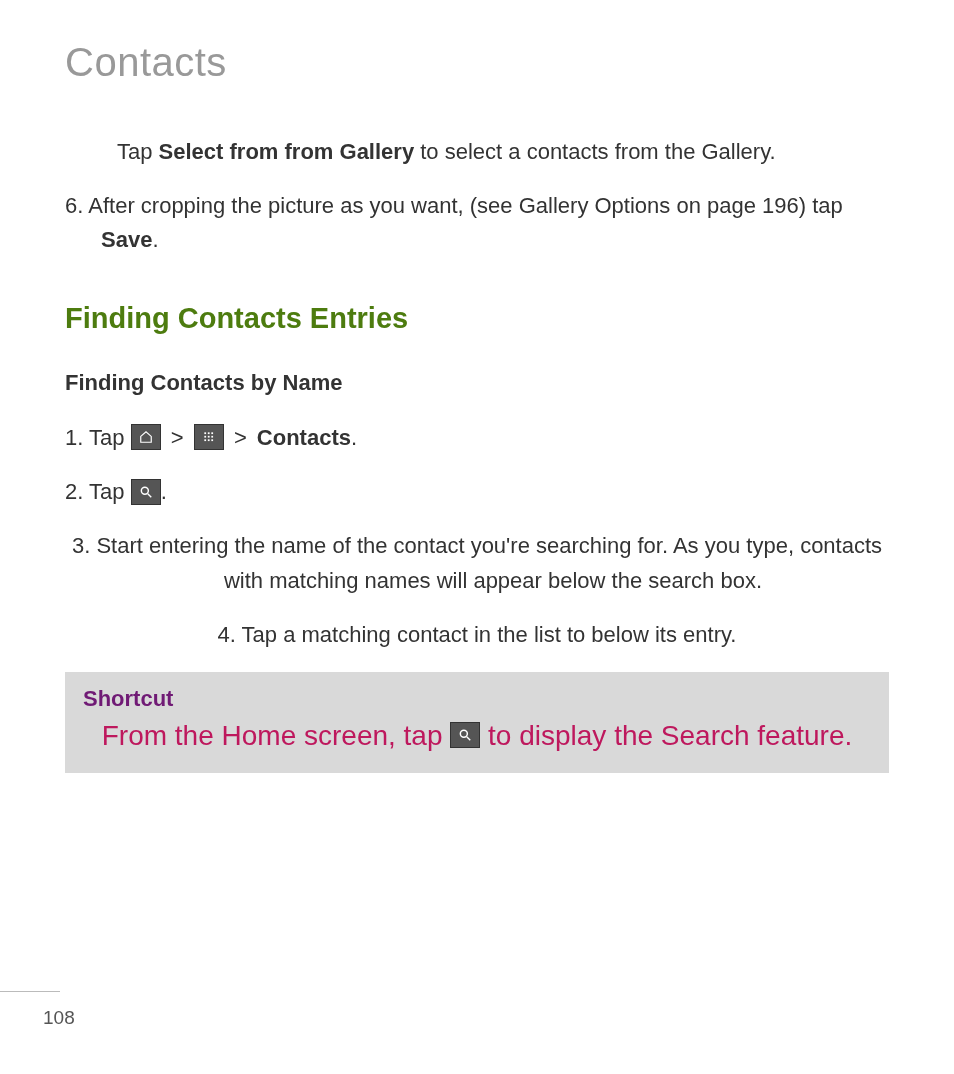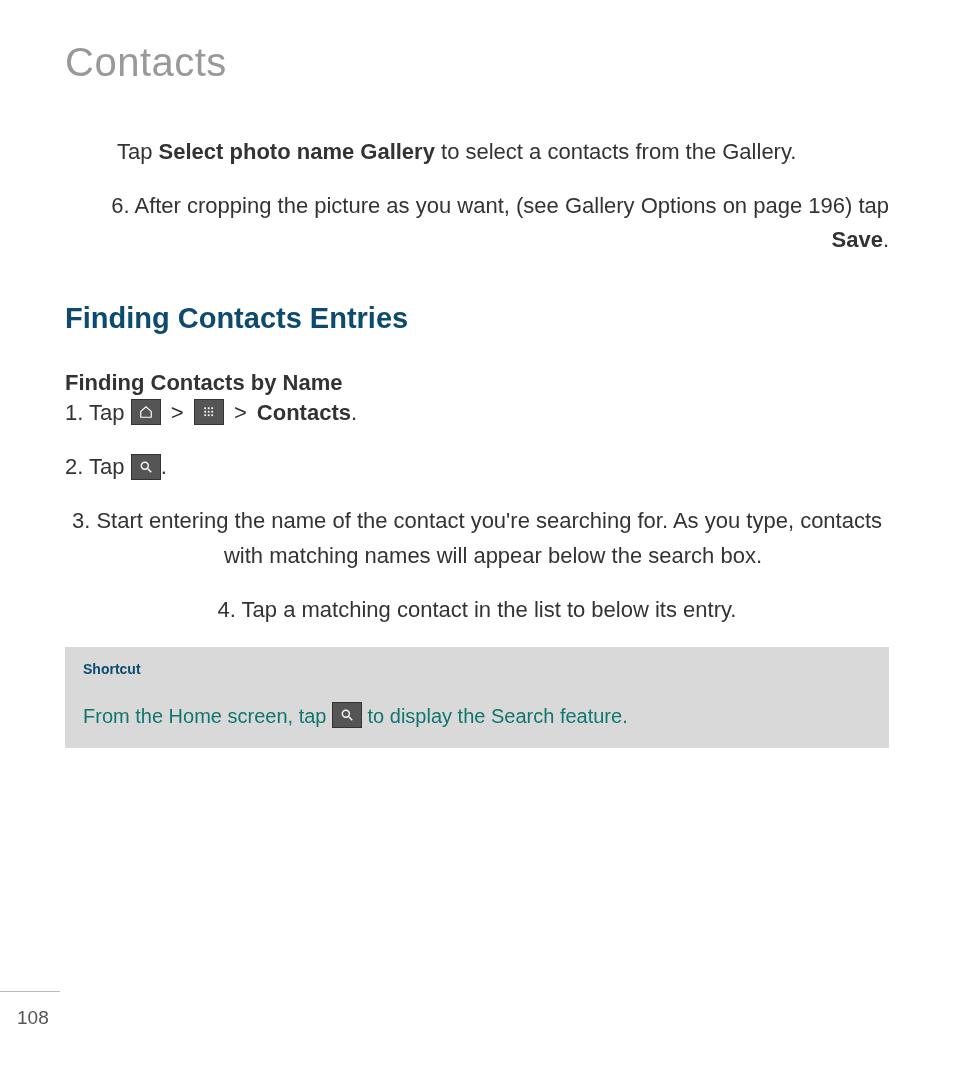--- a/index.html
+++ b/index.html
@@ -41,36 +41,36 @@
     .list-block .wrap {
       display: block;
       padding-left: 32px;
       text-indent: -32px;
       text-align: center;
     }
     .list-block .wrap-hang {
       display: block;
       padding-left: 36px;
       text-indent: -36px;
-      text-align: right;
     }
     .bold {
       font-weight: 700;
     }
     .section-heading {
       font-size: 29px;
-      color: #0c4a6e;
+      color: #4d7c0f;
       font-weight: 700;
       margin-top: 45px;
       margin-bottom: 35px;
     }
     .sub-heading {
       font-size: 22px;
       font-weight: 700;
       color: #333333;
+      margin-bottom: 25px;
     }
     .icon-btn {
       display: inline-flex;
       align-items: center;
       justify-content: center;
       width: 30px;
       height: 26px;
       background: #555555;
       border: 1px solid #333333;
       vertical-align: middle;
@@ -80,33 +80,34 @@
     .icon-btn svg {
       width: 14px;
       height: 14px;
     }
     .shortcut-box {
       background: #d9d9d9;
       padding: 14px 18px 16px 18px;
       margin-top: 10px;
     }
     .shortcut-title {
-      font-size: 14px;
-      color: #0c4a6e;
-      font-weight: 700;
-      margin-bottom: 24px;
+      font-size: 22px;
+      color: #701a75;
+      font-weight: 700;
+      margin-bottom: 2px;
     }
     .shortcut-body {
-      font-size: 20px;
-      color: #0f766e;
+      font-size: 28px;
+      color: #be185d;
       line-height: 1.55;
+      text-align: center;
     }
     .page-number {
       position: absolute;
-      left: 17px;
+      left: 43px;
       bottom: 45px;
       font-size: 19px;
       color: #555555;
     }
     .footer-line {
       position: absolute;
       left: 0;
       bottom: 82px;
       width: 60px;
       height: 1px;
@@ -115,21 +116,21 @@
     .gt {
       margin: 0 4px;
     }
   </style>
 </head>
 <body>
 
 <h1 class="page-title">Contacts</h1>
 
 <p class="body-para indent">
-  <span>Tap </span><span class="bold">Select photo name Gallery</span><span> to select a contacts from the Gallery.</span>
+  <span>Tap </span><span class="bold">Select from from Gallery</span><span> to select a contacts from the Gallery.</span>
 </p>
 
 <div class="list-block">
   <span class="wrap-hang">
     <span>6. </span> <span>After cropping the picture as you want, (see Gallery Options on page 196) tap </span><span class="bold">Save</span><span>.</span>
   </span>
 </div>
 
 <h2 class="section-heading">Finding Contacts Entries</h2>
 

